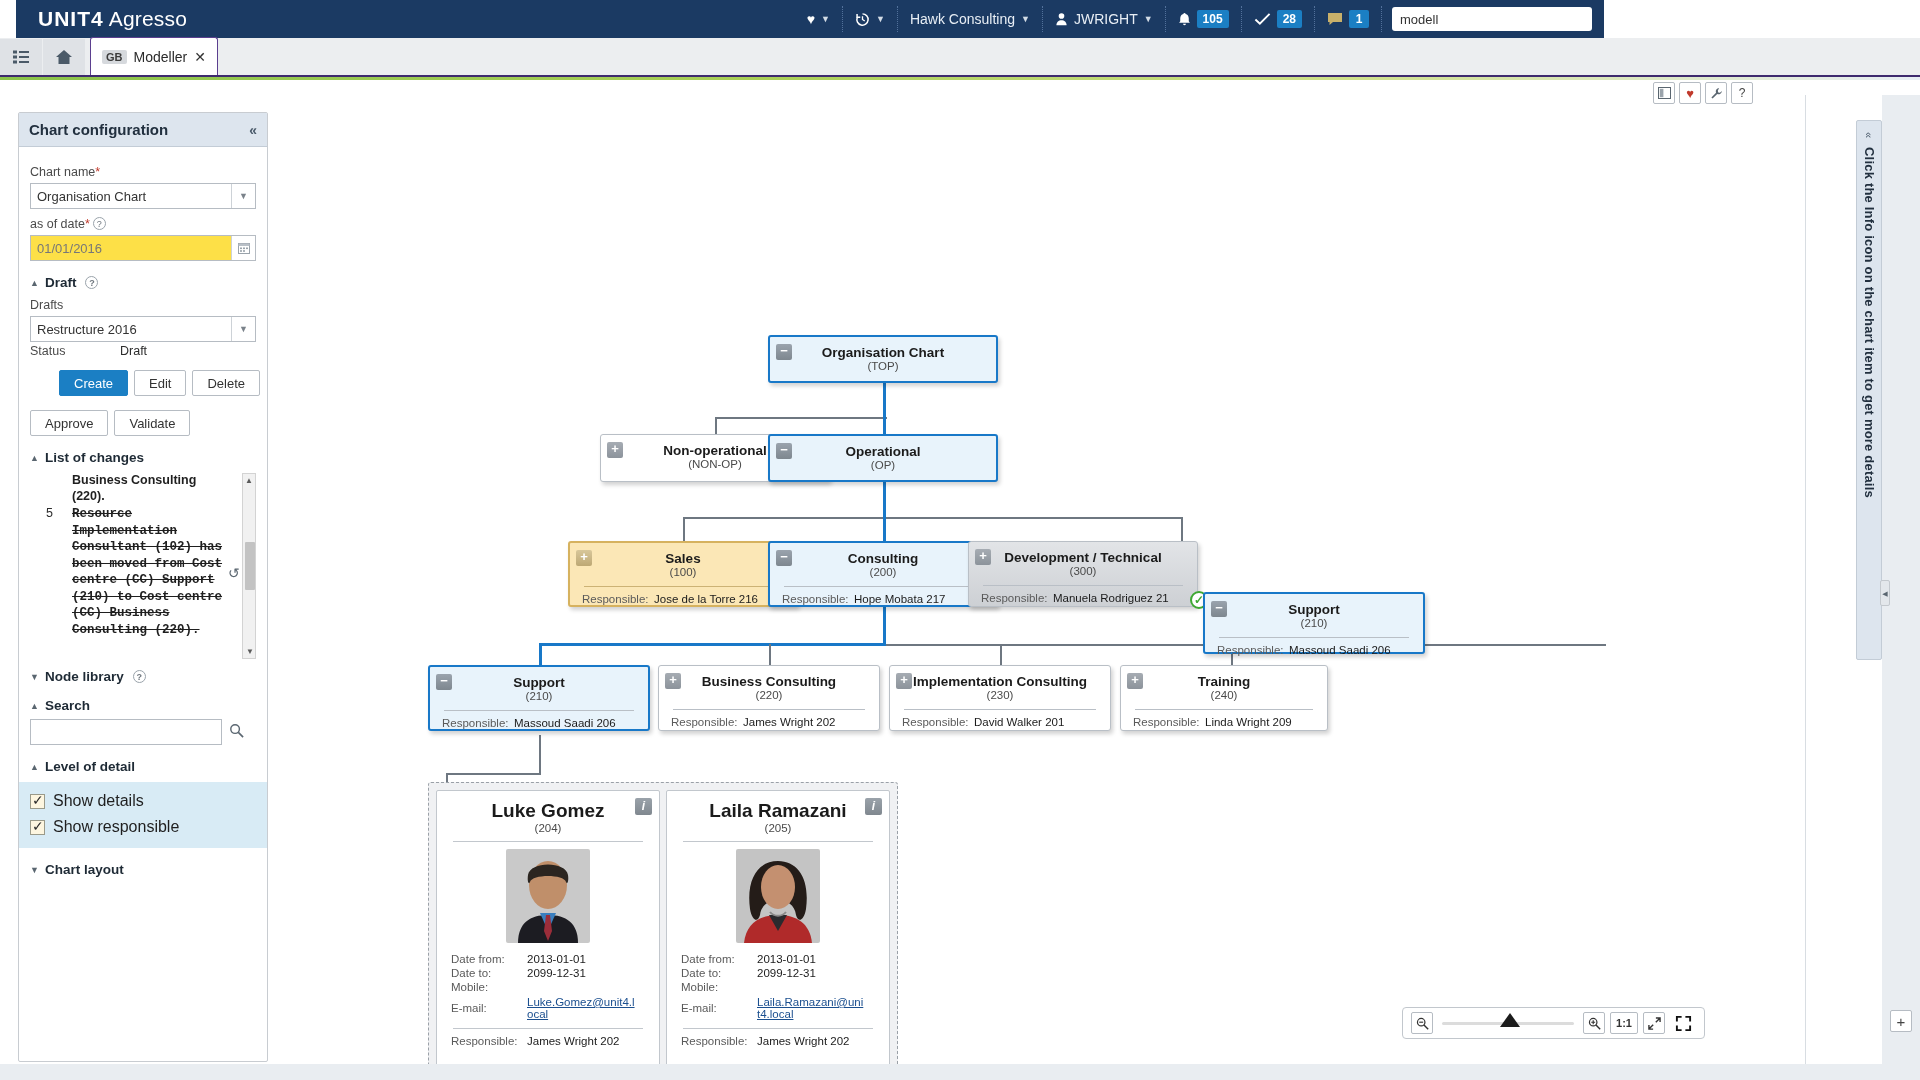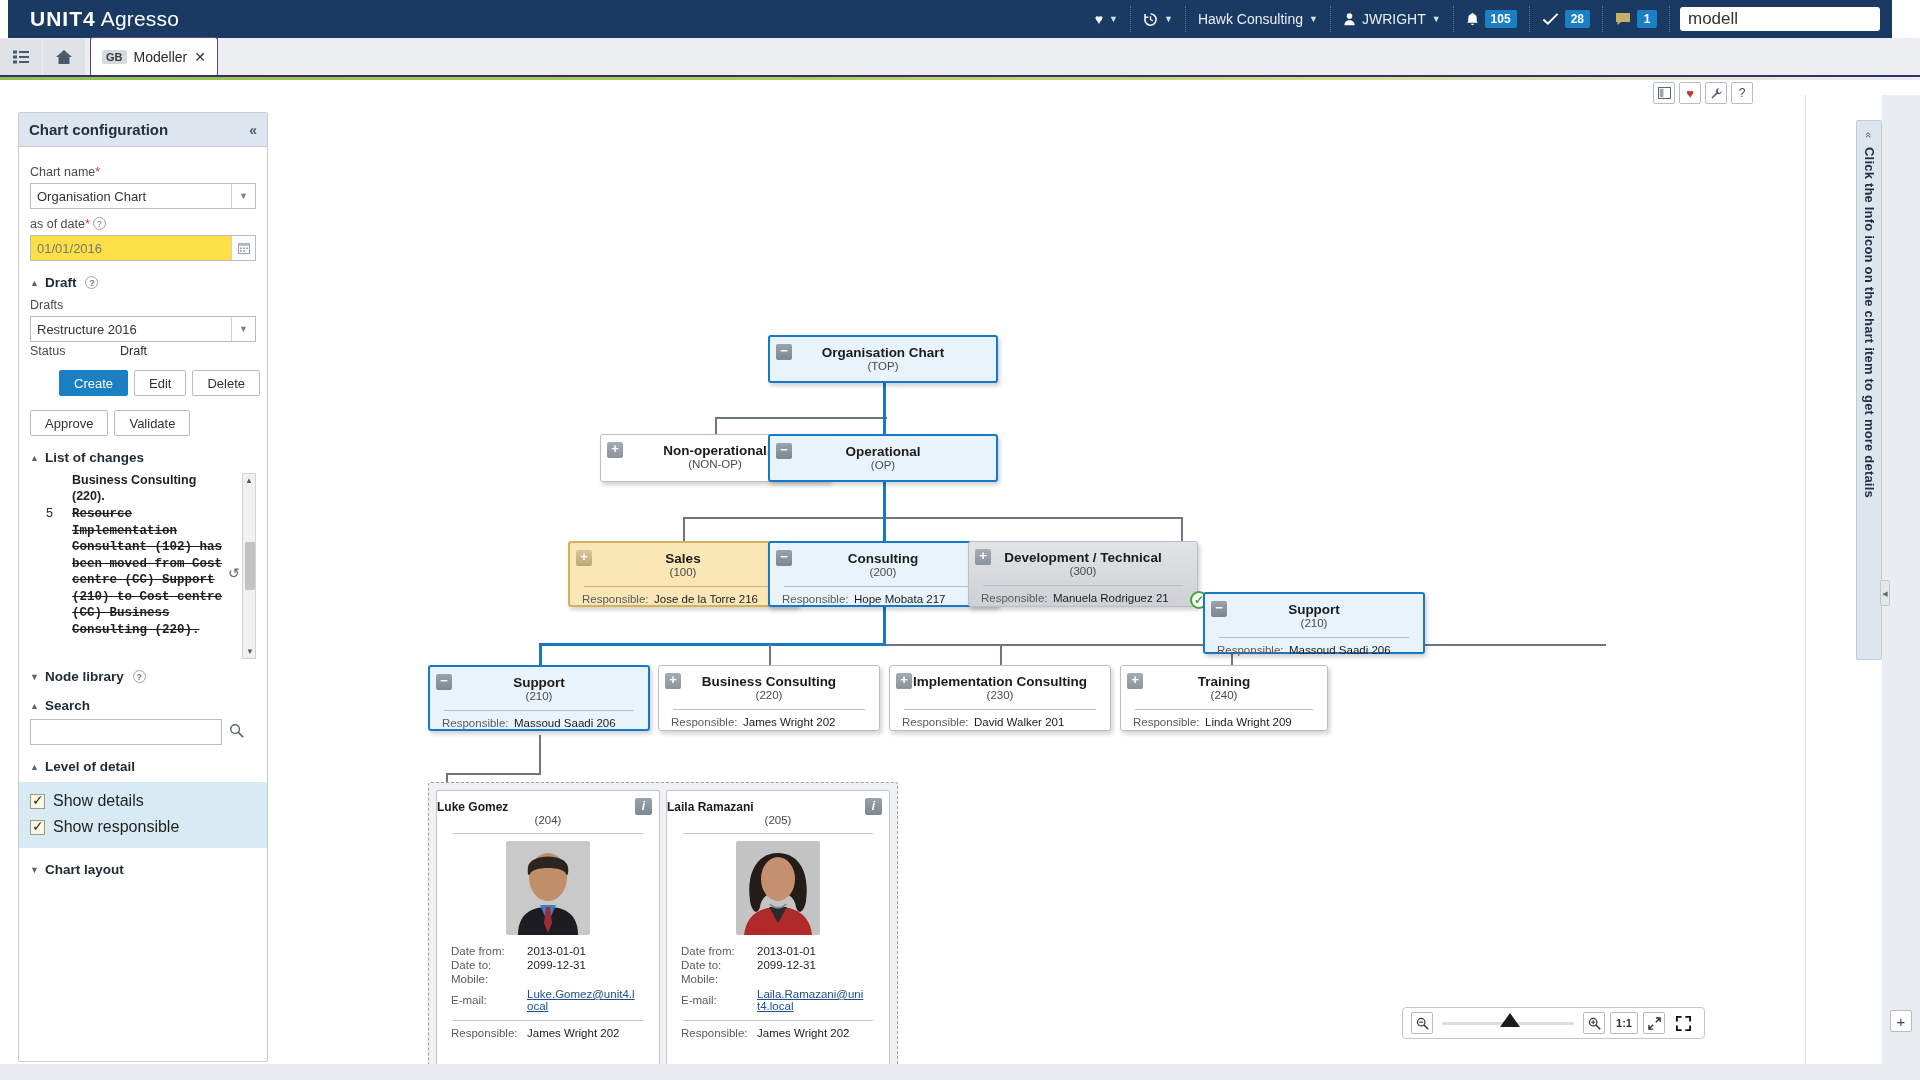--- a/index.html
+++ b/index.html
@@ -5,21 +5,21 @@
   * { box-sizing: border-box; margin: 0; padding: 0; }
   html, body {
     width: 1920px; height: 1080px;
     font-family: "Liberation Sans", sans-serif;
     background: #ffffff;
     overflow: hidden;
   }
 
   
   .topbar {
-    position: absolute; top: 0; left: 8px; width: 1884px; height: 38px;
+    position: absolute; top: 0; left: 16px; width: 1588px; height: 38px;
     background: #1d3557; background: #1b3a63;
     display: flex; align-items: center;
   }
   .brand { margin-left: 22px; color: #fff; font-size: 21px; letter-spacing: .2px; }
   .brand b { font-weight: bold; letter-spacing: 1px; }
   .brand span.agr { font-weight: 300; margin-left: 5px; }
   .topright { margin-left: auto; display: flex; align-items: center; height: 38px; }
   .tr-item {
     display: flex; align-items: center; gap: 6px;
     padding: 0 12px; height: 30px; color: #e8eef5; font-size: 14px;
@@ -27,21 +27,21 @@
     border-left: 1px dotted #4c6party;
   }
   .tr-sep { width: 0; border-left: 1px dotted #52719b; height: 26px; }
   .caret { font-size: 9px; opacity: .9; }
   .badge {
     background: #1b7fc4; color: #fff; font-size: 12px; border-radius: 2px;
     padding: 2px 6px; min-width: 20px; text-align: center; font-weight: bold;
   }
   .searchbox {
     width: 200px; height: 24px; background: #fff; border-radius: 3px;
-    border: none; font-size: 17px; padding: 0 8px; margin: 0 12px 0 10px;
+    border: none; font-size: 13px; padding: 0 8px; margin: 0 12px 0 10px;
     font-family: "Liberation Sans", sans-serif; color: #333;
   }
   .heart-ico { color:#fff; font-size:14px; }
 
   
   .tabstrip {
     position: absolute; top: 38px; left: 0; width: 1920px; height: 39px;
     background: #eceef0;
     border-bottom: 2px solid #3e2a6e;
     display: flex; align-items: flex-end;
@@ -184,21 +184,21 @@
     background:#fff; border:2px solid #3ea832; color:#3ea832; font-size:12px;
     text-align:center; line-height:15px; font-weight:bold;
   }
 
   
   .pcard-wrap {
     position:absolute; border:1px dashed #9aa0a7; background:#f0f1f3;
     border-radius:3px; padding: 7px;
   }
   .pcard { width: 230px; height: 300px; background:#fff; border:1px solid #c2c7cd; border-radius:2px; position:relative; }
-  .pc-name { font-size:12px; font-weight:bold; padding-top:9px; color:#1b1b1b; }
+  .pc-name { text-align:center; font-size:19px; font-weight:bold; padding-top:9px; color:#1b1b1b; }
   .pc-code { text-align:center; font-size:11.5px; color:#4a4a4a; }
   .pc-hr { border-top:1px solid #c2c7cd; margin: 7px 16px; }
   .photo { width: 84px; height: 94px; margin: 2px auto 0; border-radius:2px; overflow:hidden; }
   .pc-rows { padding: 10px 14px 0; font-size:11.5px; color:#1b1b1b; }
   .pc-row { display:flex; margin-bottom: 2px; align-items: center; }
   .pc-row .k { width: 76px; color:#5a5a5a; }
   .pc-link { color:#1b4f8f; text-decoration: underline; word-break: break-all; width:108px; }
   .pc-bot-hr { border-top:1px solid #c2c7cd; margin: 8px 16px 6px; }
 
   

